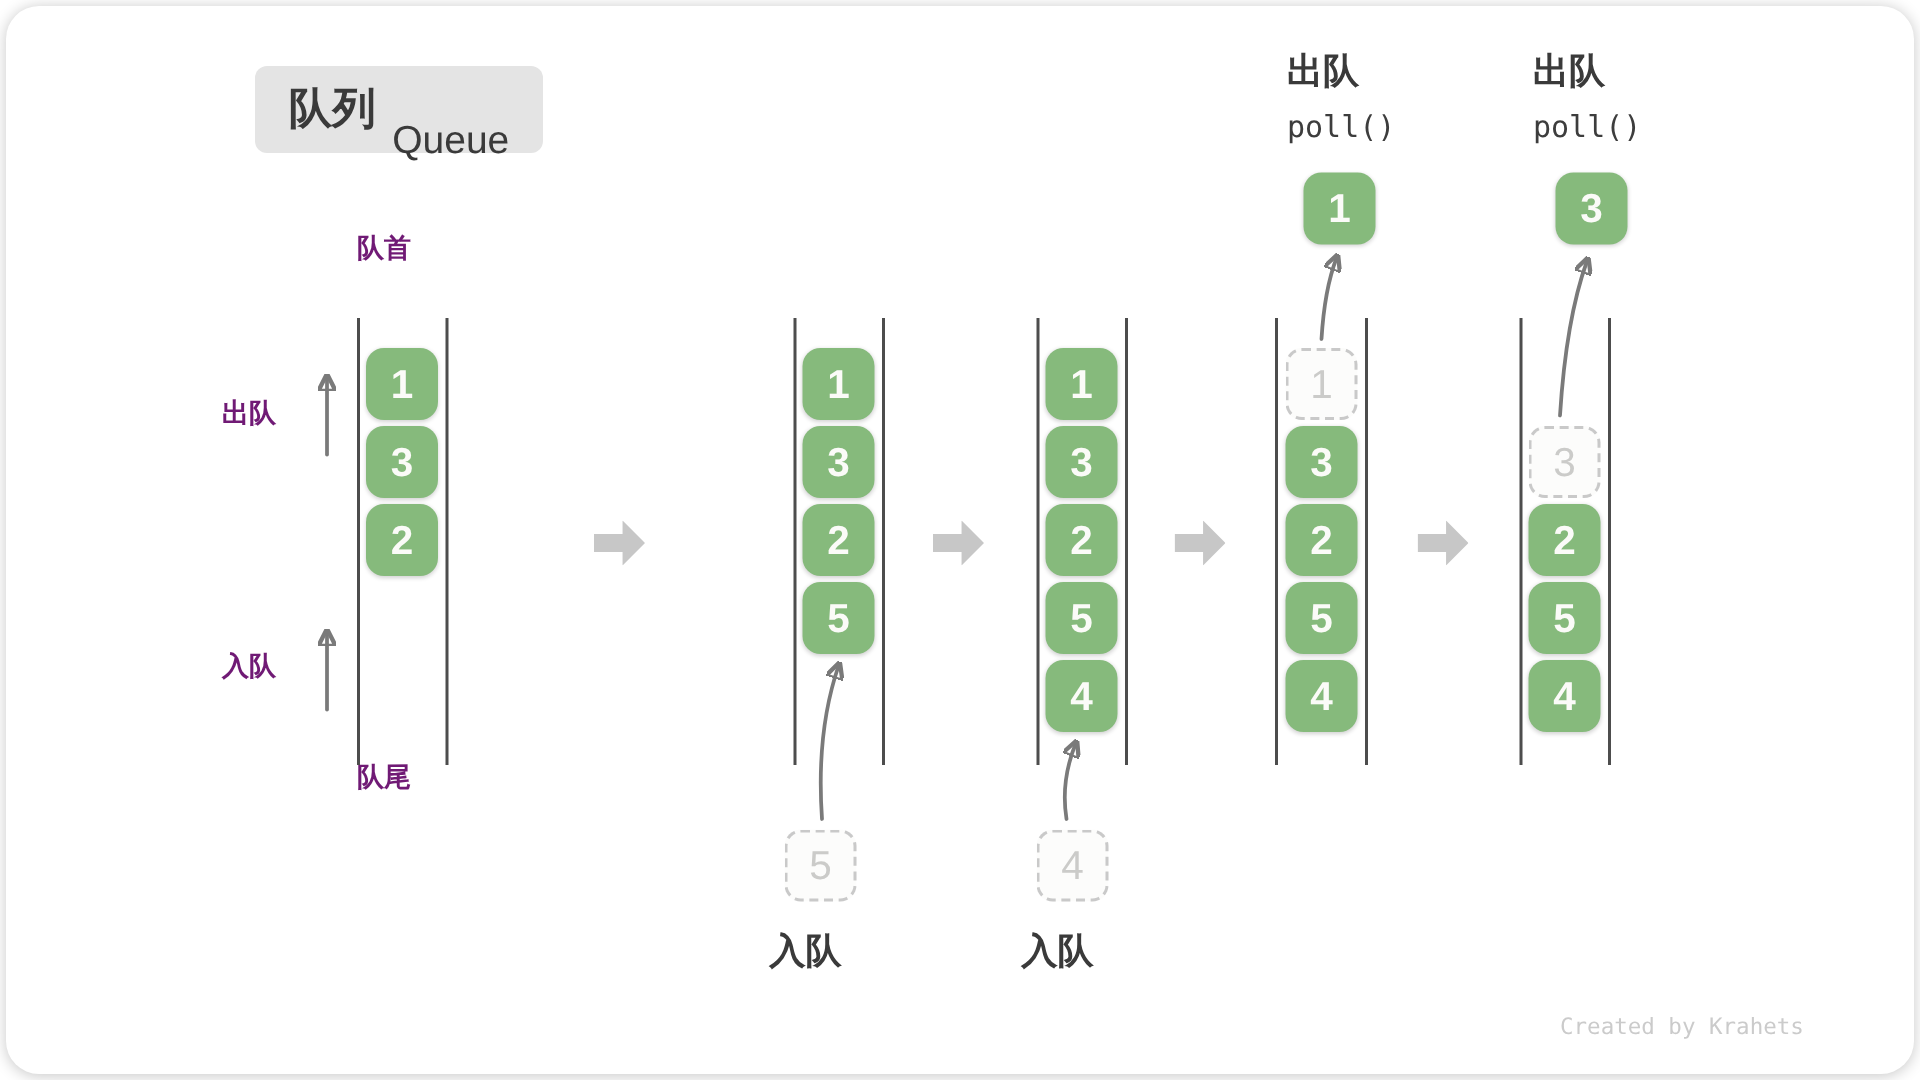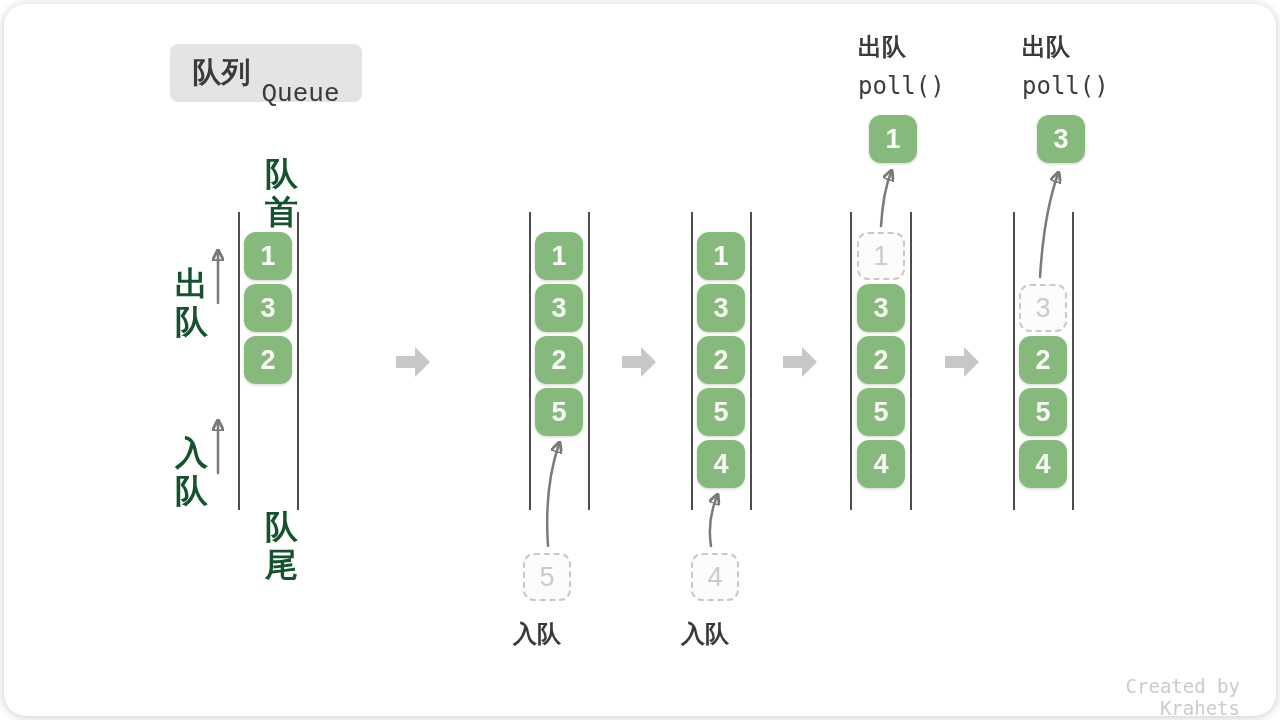--- a/index.html
+++ b/index.html
@@ -8,26 +8,26 @@
            font-family:"Liberation Sans", sans-serif; }
   .card { position:absolute; left:4px; top:4px; right:4px; bottom:4px;
           background:#ffffff; border-radius:22px;
           box-shadow:0 1px 10px rgba(0,0,0,0.22); }
 
   
   .badge { position:absolute; left:170px; top:44px; width:192px; height:58px;
            background:#e4e4e4; border-radius:8px; display:flex;
            align-items:center; justify-content:center; gap:11px; }
   .badge .zh { font-size:29px; font-weight:700; color:#3a3a3a; }
-  .badge .en { font-family:Liberation Mono, monospace; font-size:26px;
+  .badge .en { font-family:Liberation Sans, sans-serif; font-size:26px;
                color:#3a3a3a;margin-top:41px; }
 
   
-  .zh-label { position:absolute; width:60px; text-align:right;
-              font-size:33px; font-weight:700; color:#14532d; line-height:1.15; }
+  .zh-label { position:absolute; width:60px; text-align:left;
+              font-size:18px; font-weight:700; color:#701a75; line-height:1.15; }
 
   
   .wall { position:absolute; top:212px; width:2px; height:298px;
           background:#4d4d4d; }
 
   
   .block { position:absolute; width:48px; height:48px; border-radius:12px;
            display:flex; align-items:center; justify-content:center;
            font-size:27px; font-weight:700; }
   .block.green { background:#86ba7c; color:#fbfbf8;
@@ -41,26 +41,26 @@
 
   
   .block-arrow { position:absolute; top:347px; width:34px; height:30px;
                  background:#c7c7c7;
                  clip-path:polygon(0% 30%,56% 30%,56% 0%,100% 50%,56% 100%,56% 70%,0% 70%); }
 
   
   .op-group { position:absolute; width:140px; }
   .op-group .zh { font-size:24px; font-weight:700; color:#3a3a3a; }
   .op-group .code { margin-top:9px; font-family:"DejaVu Sans Mono", monospace;
-                    font-size:24px; color:#3d3d3d; }
+                    font-size:20px; color:#3d3d3d; }
   .op-group .code .arg { color:#44a04a; font-weight:700; }
 
   .footer { position:absolute; left:1040px; top:675px; width:200px;
-            text-align:right; font-family:"DejaVu Sans Mono", monospace;
-            font-size:19px; color:#cbcbcb; }
+            text-align:left; font-family:"DejaVu Sans Mono", monospace;
+            font-size:15px; color:#cbcbcb; }
 
   svg.overlay { position:absolute; left:0; top:0; pointer-events:none; }
   svg.overlay path { stroke:#7a7a7a; stroke-width:2.5; fill:none;
                      stroke-linecap:round; }
 </style>
 </head>
 <body>
 
 <div class="stage">
   <div class="card"></div>

